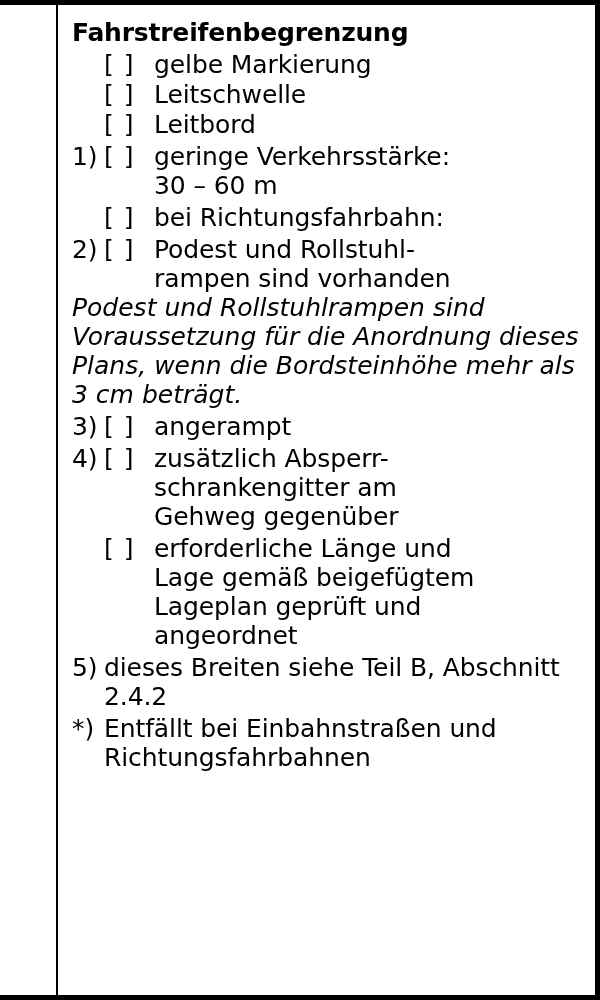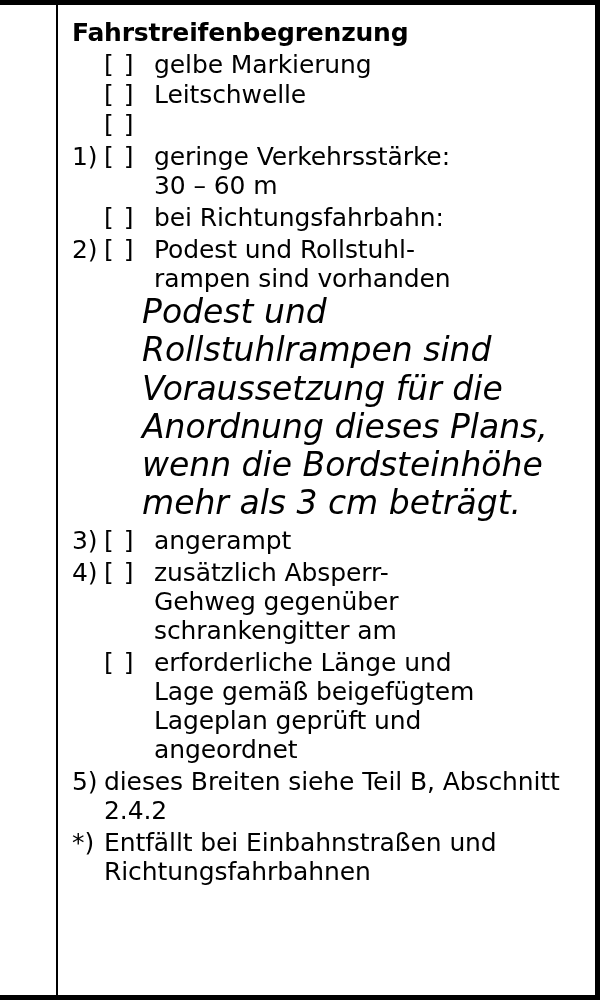--- a/index.html
+++ b/index.html
@@ -76,22 +76,21 @@
     display: block;
   }
   .italic {
     font-style: italic;
     font-size: 24px;
     line-height: 1.2;
   }
   .r-tight { margin-top: 1px; }
   .r-gap { margin-top: 3px; }
   .indent-txt {
-    margin-left: 70px;
-    font-size: 33px;
+    font-size: 25px;
     line-height: 1.16;
   }
   .nobox-txt {
     flex: 1 1 auto;
     font-size: 25px;
   }
   .star {
     width: 32px;
     flex: 0 0 32px;
     font-size: 25px;
@@ -115,20 +114,21 @@
 
     <div class="row r-tight">
       <span class="num"></span>
       <span class="box">[  ]</span>
       <span class="txt">Leitschwelle</span>
     </div>
 
     <div class="row r-tight">
       <span class="num"></span>
       <span class="box">[  ]</span>
+      <span class="txt">Leitbord</span>
     </div>
 
     <div class="row r-gap">
       <span class="num">1)</span>
       <span class="box">[  ]</span>
       <span class="txt">
         <span class="cont">geringe Verkehrsstärke:</span>
         <span class="cont">30 – 60 m</span>
       </span>
     </div>
@@ -161,22 +161,22 @@
       <span class="num">3)</span>
       <span class="box">[  ]</span>
       <span class="txt">angerampt</span>
     </div>
 
     <div class="row r-gap">
       <span class="num">4)</span>
       <span class="box">[  ]</span>
       <span class="txt">
         <span class="cont">zusätzlich Absperr-</span>
+        <span class="cont">schrankengitter am</span>
         <span class="cont">Gehweg gegenüber</span>
-        <span class="cont">schrankengitter am</span>
       </span>
     </div>
 
     <div class="row r-gap">
       <span class="num"></span>
       <span class="box">[  ]</span>
       <span class="txt">
         <span class="cont">erforderliche Länge und</span>
         <span class="cont">Lage gemäß beigefügtem</span>
         <span class="cont">Lageplan geprüft und</span>

